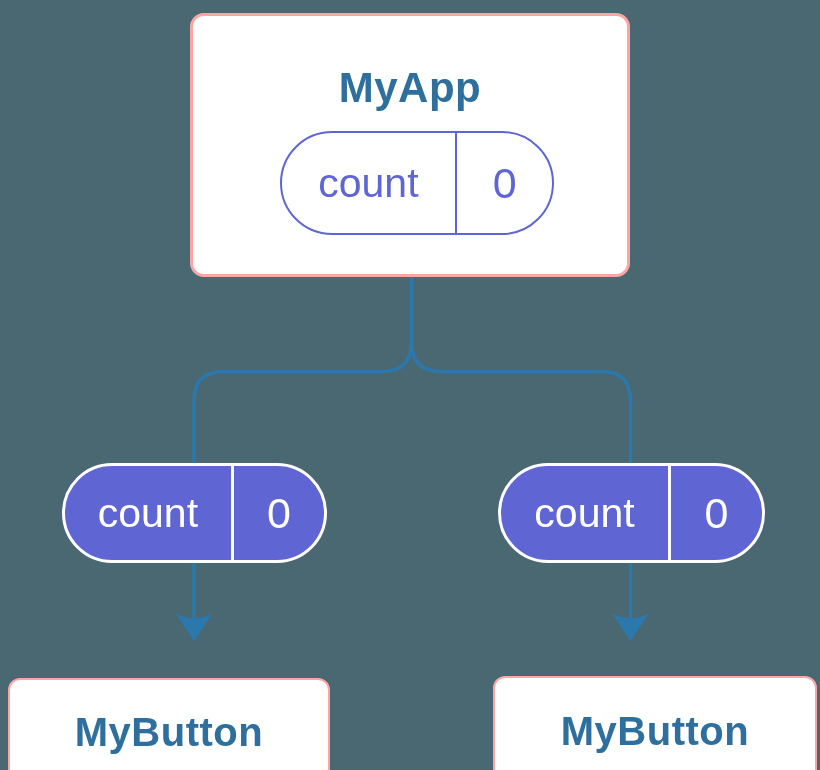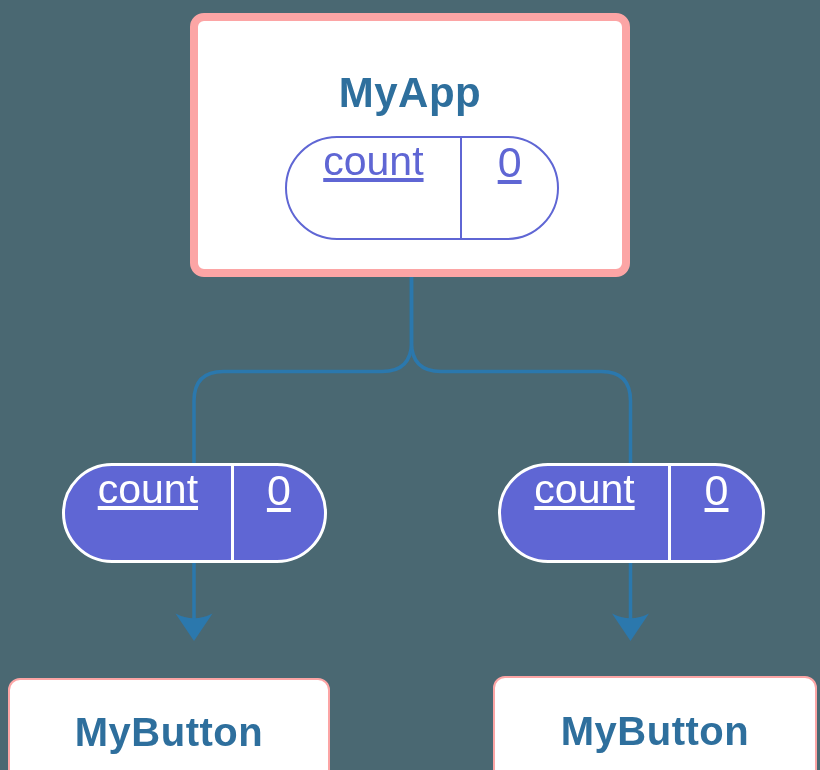--- a/index.html
+++ b/index.html
@@ -15,21 +15,21 @@
     overflow: hidden;
   }
   .connectors {
     position: absolute;
     left: 0; top: 0;
     width: 820px; height: 770px;
   }
   .card {
     position: absolute;
     background: #ffffff;
-    border: 8px solid #fca5a5;
+    border: 3px solid #fca5a5;
     box-sizing: border-box;
   }
   .card.parent {
     left: 190px; top: 13px;
     width: 440px; height: 264px;
     border-radius: 14px;
   }
   .card-title {
     position: absolute;
     left: 0; top: 44px;
@@ -37,25 +37,24 @@
     text-align: center;
     font-size: 42px;
     line-height: 56px;
     font-weight: 600;
     color: #2E6F9D;
     letter-spacing: 0.5px;
   }
   .pill {
     position: absolute;
     display: flex;
-    align-items: flex-start;
+    align-items: center;
     box-sizing: border-box;
     border-radius: 999px;
     overflow: hidden;
-    text-decoration: underline;
   }
   .pill-name {
     width: 64%;
     display: flex;
     align-items: center;
     justify-content: center;
     font-size: 41px;
   }
   .pill-sep {
     width: 3px;

